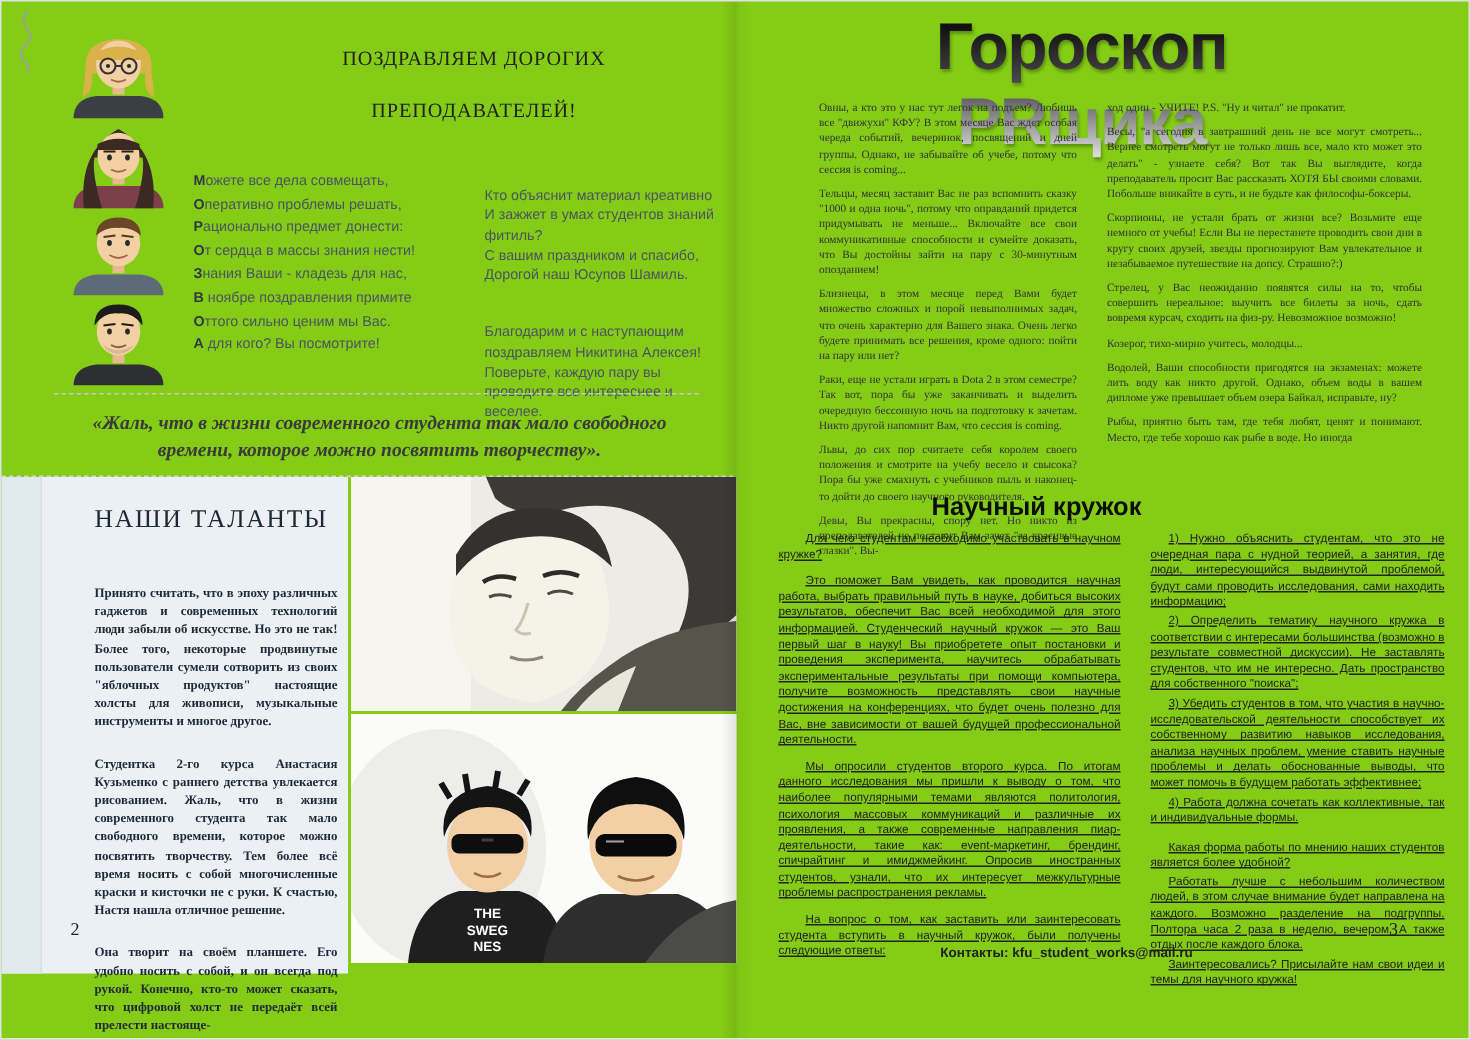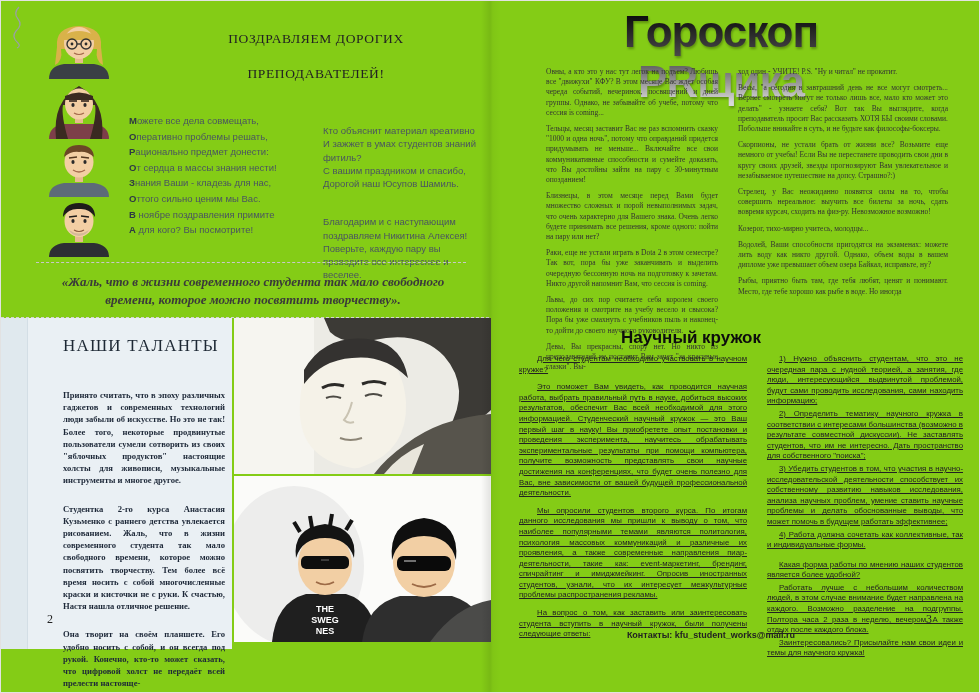--- a/index.html
+++ b/index.html
@@ -124,22 +124,22 @@
       <path d="M37 31 Q42 34 47 31" fill="none" stroke="#8c5a3e" stroke-width="1.2"></path>
     </svg>
   </div>
 
   <div class="poem">
     <div class="pline"><span class="pf">М</span><span>ожете все дела совмещать,</span></div>
     <div class="pline"><span class="pf">О</span><span>перативно проблемы решать,</span></div>
     <div class="pline"><span class="pf">Р</span><span>ационально предмет донести:</span></div>
     <div class="pline"><span class="pf">О</span><span>т сердца в массы знания нести!</span></div>
     <div class="pline"><span class="pf">З</span><span>нания Ваши - кладезь для нас,</span></div>
+    <div class="pline"><span class="pf">В</span><span> ноябре поздравления примите</span></div>
     <div class="pline"><span class="pf">О</span><span>ттого сильно ценим мы Вас.</span></div>
-    <div class="pline"><span class="pf">В</span><span> ноябре поздравления примите</span></div>
     <div class="pline"><span class="pf">А</span><span> для кого? Вы посмотрите!</span></div>
   </div>
 
   <div class="greeting">
     <p class="gpara">Кто объяснит материал креативно
 И зажжет в умах студентов знаний
 фитиль?
 С вашим праздником и спасибо,
 Дорогой наш Юсупов Шамиль.</p>
     <p class="gpara">Благодарим и с наступающим

